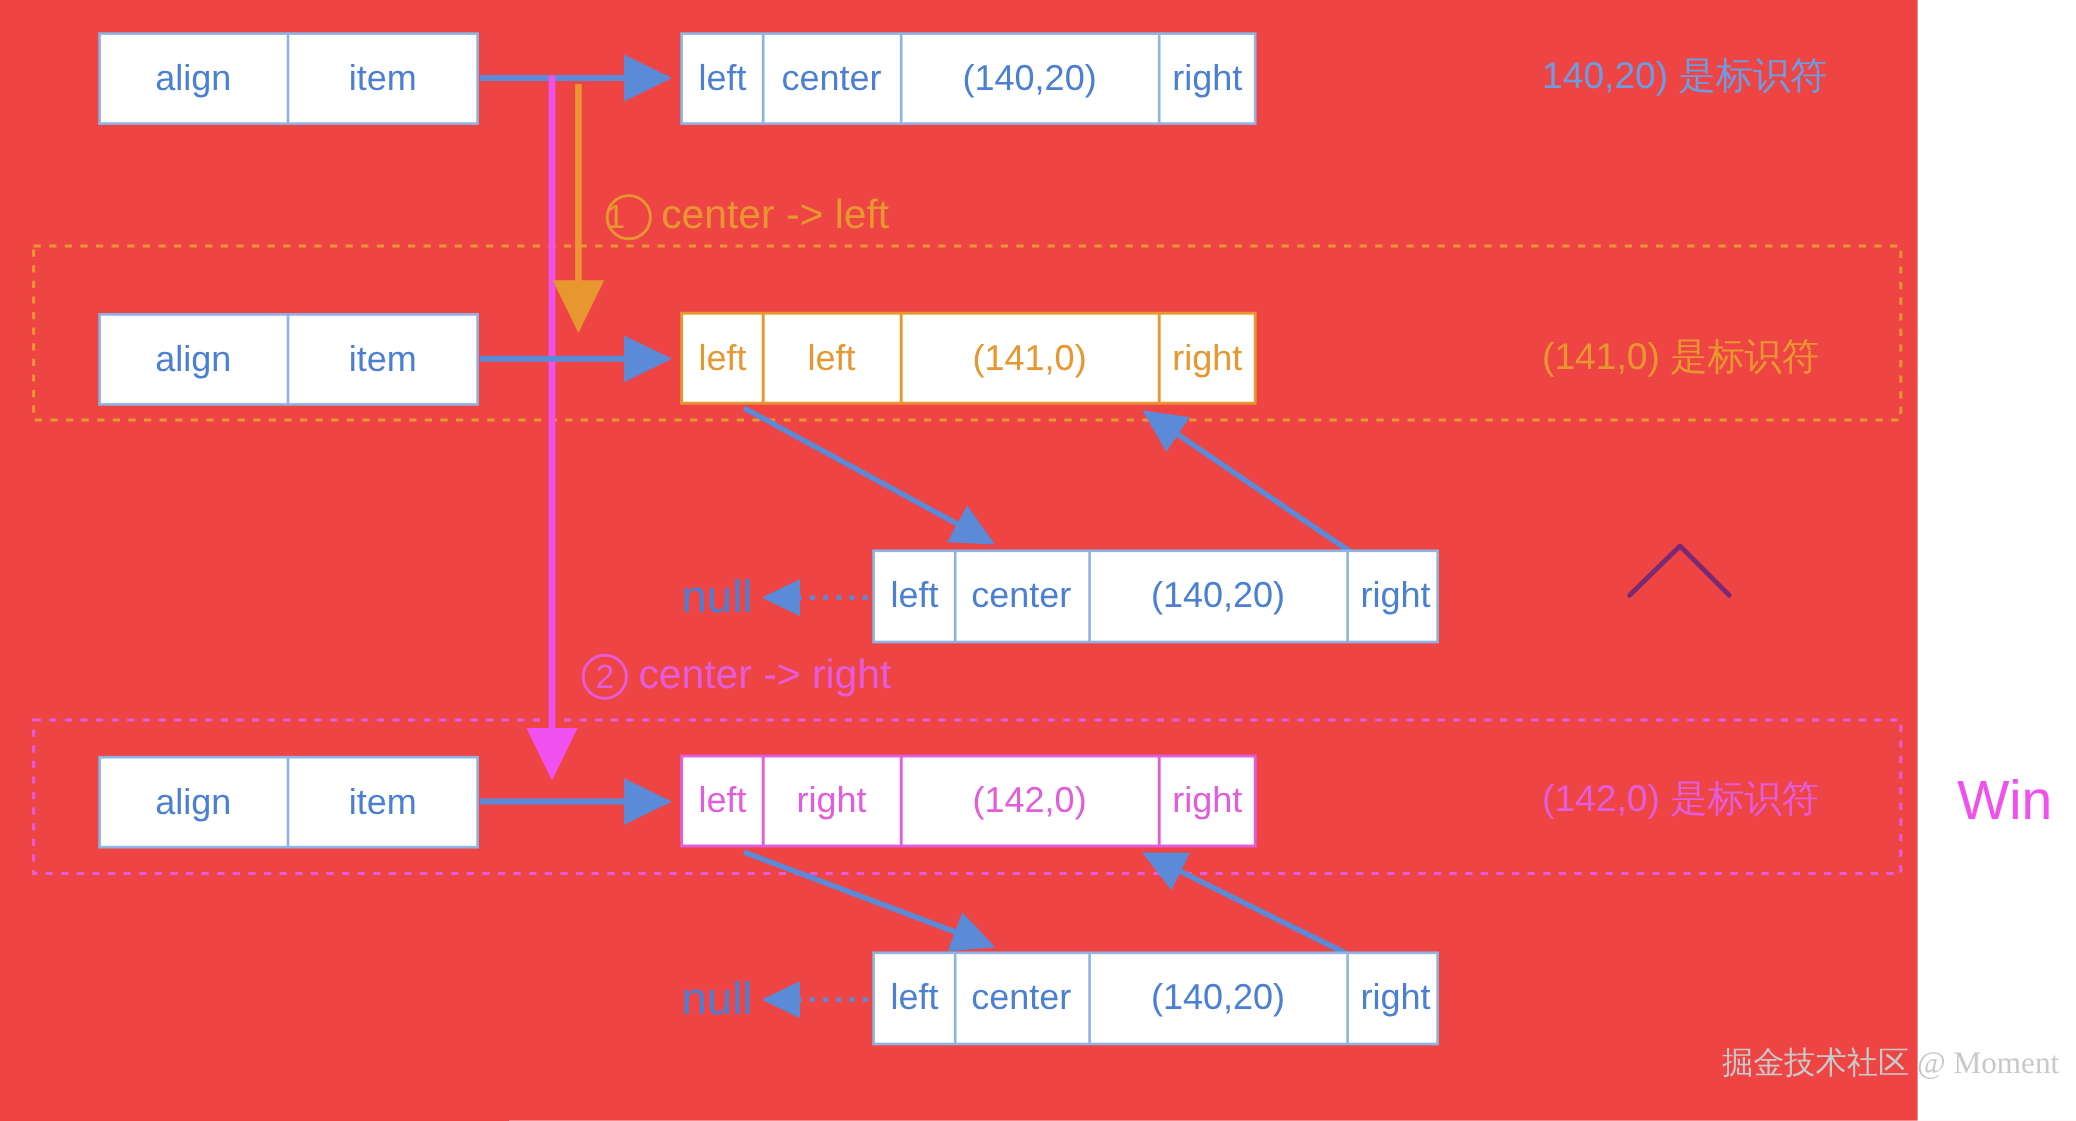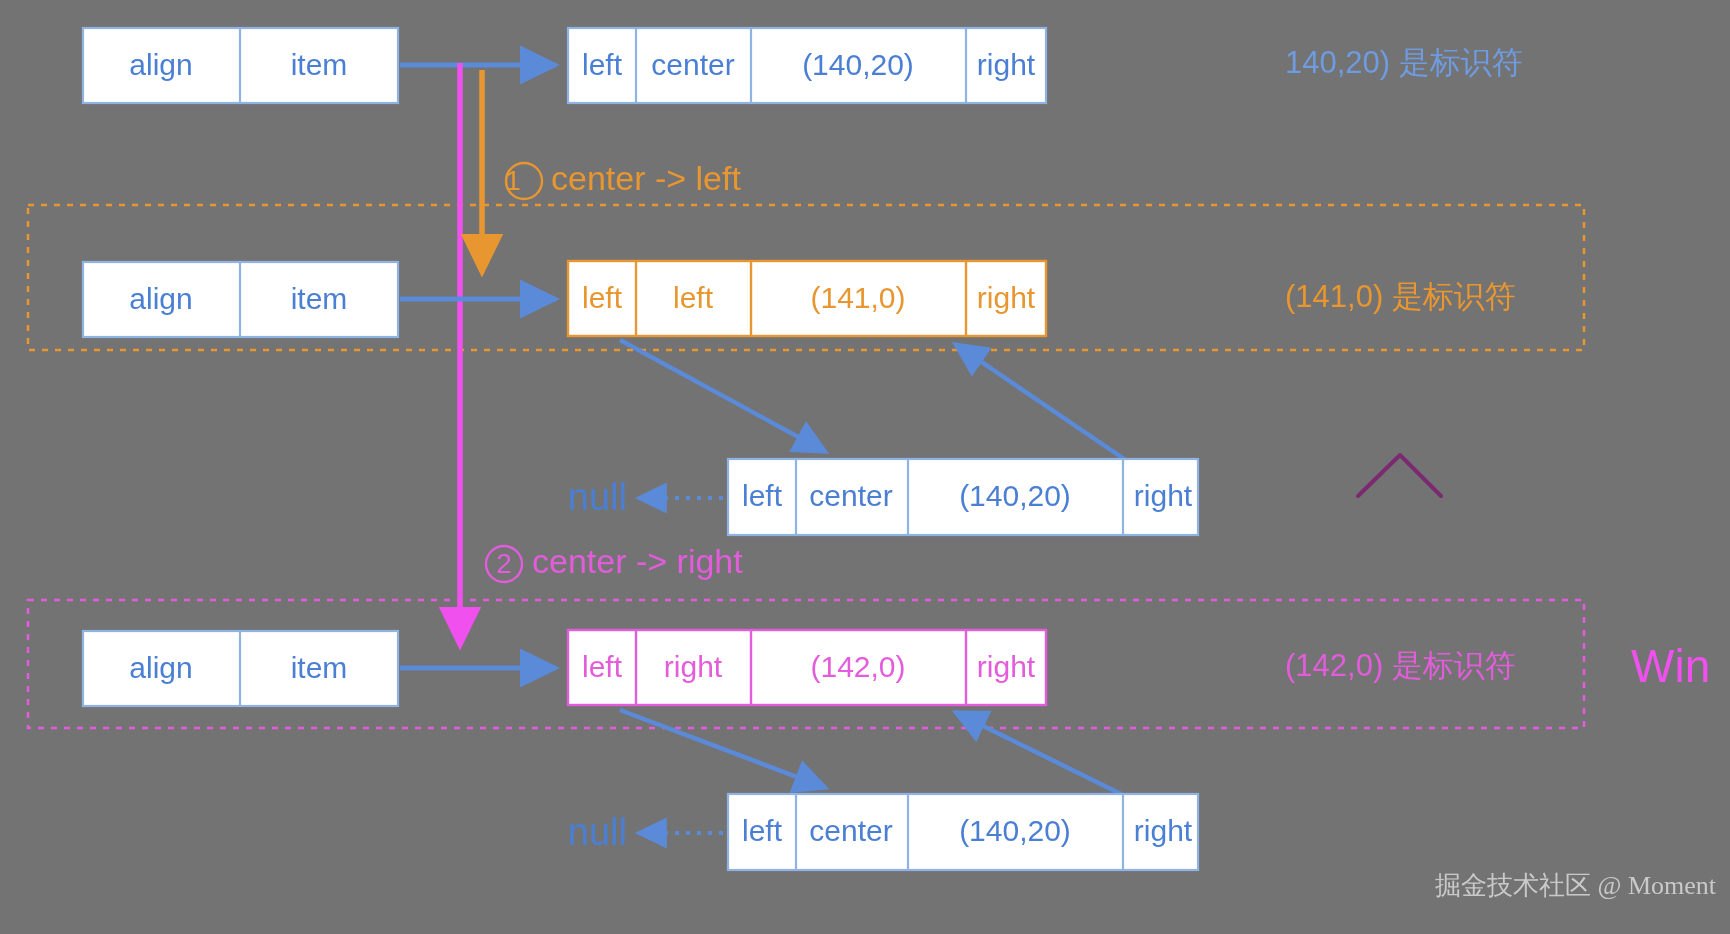--- a/index.html
+++ b/index.html
@@ -8,23 +8,23 @@
     background: #ffffff;
   }
   body {
     width: 1730px;
     height: 934px;
     overflow: hidden;
     font-family: "Liberation Sans", sans-serif;
   }
   #canvas {
     position: relative;
-    width: 1730px;
+    width: 1598px;
     height: 934px;
-    background: #737373;
+    background: #ef4444;
   }
   svg#diagram {
     position: absolute;
     left: 0;
     top: 0;
     width: 1730px;
     height: 934px;
   }
   .node-cell-text {
     font-family: "Liberation Sans", sans-serif;

